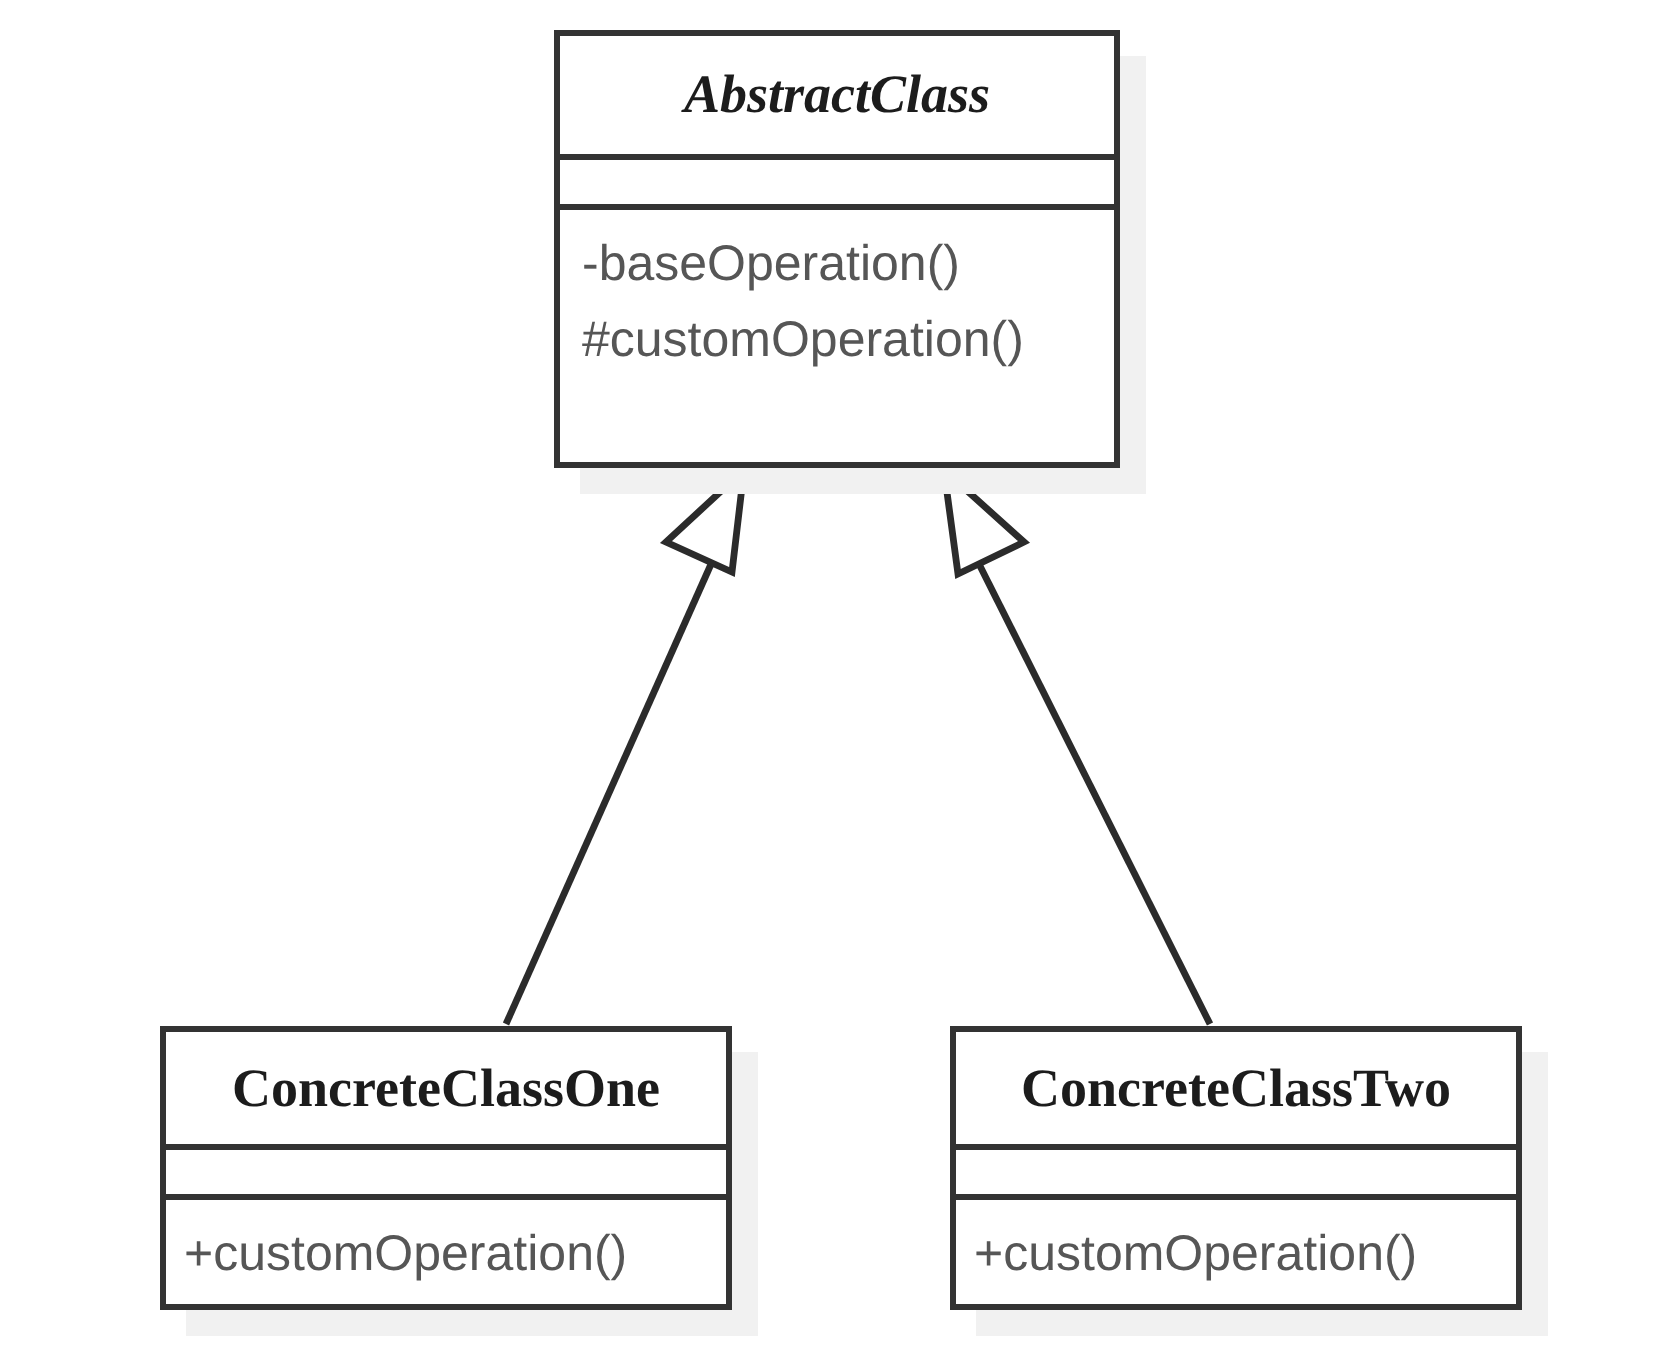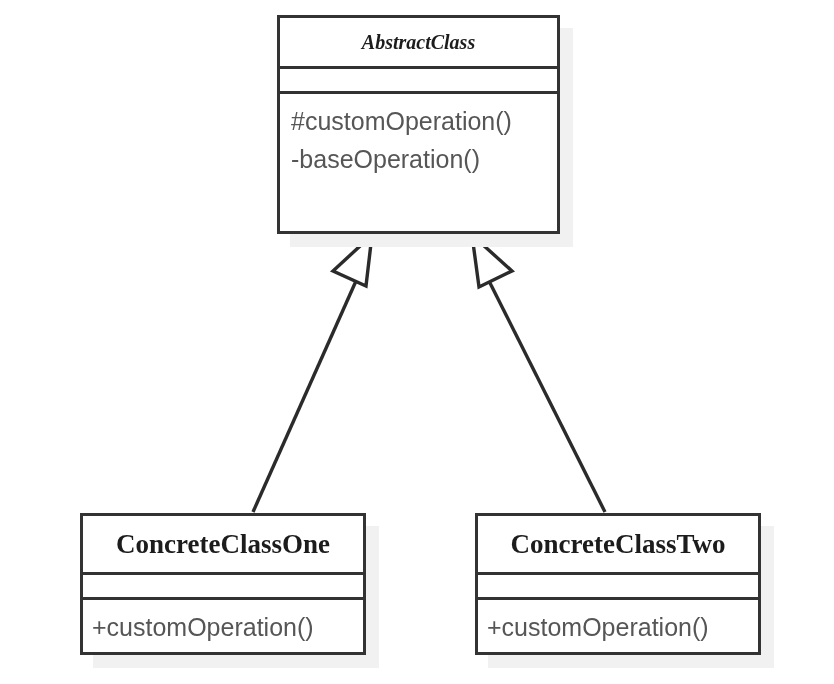--- a/index.html
+++ b/index.html
@@ -76,22 +76,22 @@
   }
 
   
   #abstract-class {
     left: 277px;
     top: 15px;
     width: 283px;
     height: 219px;
   }
   #abstract-class .class-name {
-    height: 48px;
-    font-size: 20px;
+    height: 59px;
+    font-size: 27px;
   }
   #abstract-class .attr-compartment {
     height: 22px;
   }
   #abstract-class .ops-compartment {
     height: 127px;
     padding: 8px 0 0 11px;
     font-size: 25px;
     line-height: 38px;
   }
@@ -137,22 +137,22 @@
       <polygon points="472,235 512,271 479,287" fill="#ffffff" stroke="#2b2b2b" stroke-width="3.4" stroke-linejoin="miter"></polygon>
     </g>
   </svg>
 
   <div class="uml-class" id="abstract-class">
     <div class="class-name italic">AbstractClass</div>
     <div class="divider"></div>
     <div class="attr-compartment"></div>
     <div class="divider"></div>
     <div class="ops-compartment">
+      <div class="op-line">-baseOperation()</div>
       <div class="op-line">#customOperation()</div>
-      <div class="op-line">-baseOperation()</div>
     </div>
   </div>
 
   <div class="uml-class concrete-class" id="concrete-one">
     <div class="class-name">ConcreteClassOne</div>
     <div class="divider"></div>
     <div class="attr-compartment"></div>
     <div class="divider"></div>
     <div class="ops-compartment">
       <div class="op-line">+customOperation()</div>

